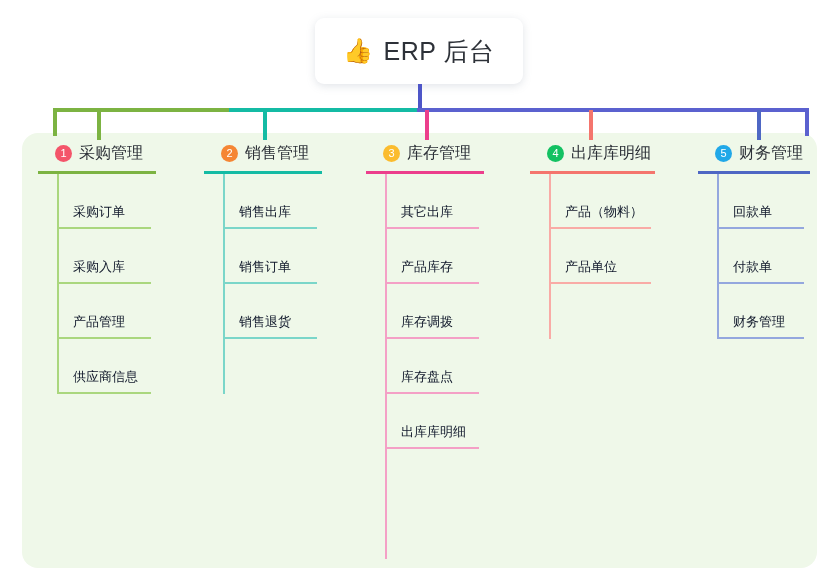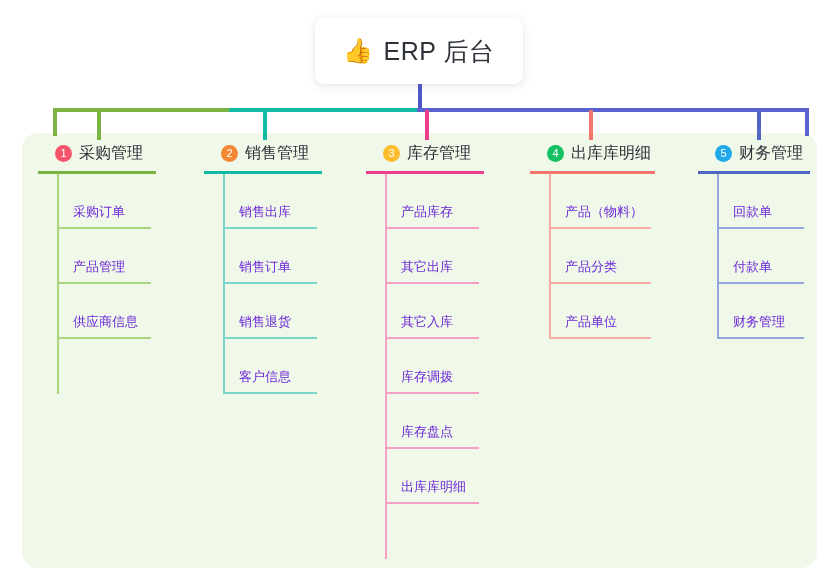--- a/index.html
+++ b/index.html
@@ -148,21 +148,21 @@
   }
   .leaf {
     height: 55px;
     position: relative;
   }
   .leaf-text {
     position: absolute;
     left: 14px;
     bottom: 8px;
     font-size: 13px;
-    color: #6d28d9;
+    color: #0f172a;
     white-space: nowrap;
   }
   .leaf-rule {
     position: absolute;
     left: 0;
     bottom: 0;
     height: 2px;
   }
 </style>
 </head>
@@ -193,20 +193,24 @@
           <span class="col-title">采购管理</span>
         </div>
         <div class="col-rule" style="width: 118px; background: rgb(124, 179, 66);"></div>
         <div class="leaves">
           <div class="spine" style="background: rgb(170, 215, 126); height: 220px;"></div>
           <div class="leaf">
             <span class="leaf-text">采购订单</span>
             <div class="leaf-rule" style="width: 92px; background: rgb(170, 215, 126);"></div>
           </div>
           <div class="leaf">
+            <span class="leaf-text">采购入库</span>
+            <div class="leaf-rule" style="width: 92px; background: rgb(170, 215, 126);"></div>
+          </div>
+          <div class="leaf">
             <span class="leaf-text">产品管理</span>
             <div class="leaf-rule" style="width: 92px; background: rgb(170, 215, 126);"></div>
           </div>
           <div class="leaf">
             <span class="leaf-text">供应商信息</span>
             <div class="leaf-rule" style="width: 92px; background: rgb(170, 215, 126);"></div>
           </div>
         </div>
       </div>
       <div class="column" style="left: 204px; width: 150px;">
@@ -222,44 +226,36 @@
             <div class="leaf-rule" style="width: 92px; background: rgb(122, 214, 201);"></div>
           </div>
           <div class="leaf">
             <span class="leaf-text">销售订单</span>
             <div class="leaf-rule" style="width: 92px; background: rgb(122, 214, 201);"></div>
           </div>
           <div class="leaf">
             <span class="leaf-text">销售退货</span>
             <div class="leaf-rule" style="width: 92px; background: rgb(122, 214, 201);"></div>
           </div>
-          <div class="leaf">
-            <span class="leaf-text">客户信息</span>
-            <div class="leaf-rule" style="width: 92px; background: rgb(122, 214, 201);"></div>
-          </div>
         </div>
       </div>
       <div class="column" style="left: 366px; width: 150px;">
         <div class="col-head">
           <span class="badge" style="background: rgb(251, 188, 46);">3</span>
           <span class="col-title">库存管理</span>
         </div>
         <div class="col-rule" style="width: 118px; background: rgb(236, 62, 140);"></div>
         <div class="leaves">
           <div class="spine" style="background: rgb(244, 160, 198); height: 385px;"></div>
           <div class="leaf">
+            <span class="leaf-text">其它出库</span>
+            <div class="leaf-rule" style="width: 92px; background: rgb(244, 160, 198);"></div>
+          </div>
+          <div class="leaf">
             <span class="leaf-text">产品库存</span>
-            <div class="leaf-rule" style="width: 92px; background: rgb(244, 160, 198);"></div>
-          </div>
-          <div class="leaf">
-            <span class="leaf-text">其它出库</span>
-            <div class="leaf-rule" style="width: 92px; background: rgb(244, 160, 198);"></div>
-          </div>
-          <div class="leaf">
-            <span class="leaf-text">其它入库</span>
             <div class="leaf-rule" style="width: 92px; background: rgb(244, 160, 198);"></div>
           </div>
           <div class="leaf">
             <span class="leaf-text">库存调拨</span>
             <div class="leaf-rule" style="width: 92px; background: rgb(244, 160, 198);"></div>
           </div>
           <div class="leaf">
             <span class="leaf-text">库存盘点</span>
             <div class="leaf-rule" style="width: 92px; background: rgb(244, 160, 198);"></div>
           </div>
@@ -272,24 +268,20 @@
       <div class="column" style="left: 530px; width: 160px;">
         <div class="col-head">
           <span class="badge" style="background: rgb(19, 193, 98);">4</span>
           <span class="col-title">出库库明细</span>
         </div>
         <div class="col-rule" style="width: 125px; background: rgb(244, 117, 109);"></div>
         <div class="leaves">
           <div class="spine" style="background: rgb(249, 171, 166); height: 165px;"></div>
           <div class="leaf">
             <span class="leaf-text">产品（物料）</span>
-            <div class="leaf-rule" style="width: 100px; background: rgb(249, 171, 166);"></div>
-          </div>
-          <div class="leaf">
-            <span class="leaf-text">产品分类</span>
             <div class="leaf-rule" style="width: 100px; background: rgb(249, 171, 166);"></div>
           </div>
           <div class="leaf">
             <span class="leaf-text">产品单位</span>
             <div class="leaf-rule" style="width: 100px; background: rgb(249, 171, 166);"></div>
           </div>
         </div>
       </div>
       <div class="column" style="left: 698px; width: 130px;">
         <div class="col-head">

